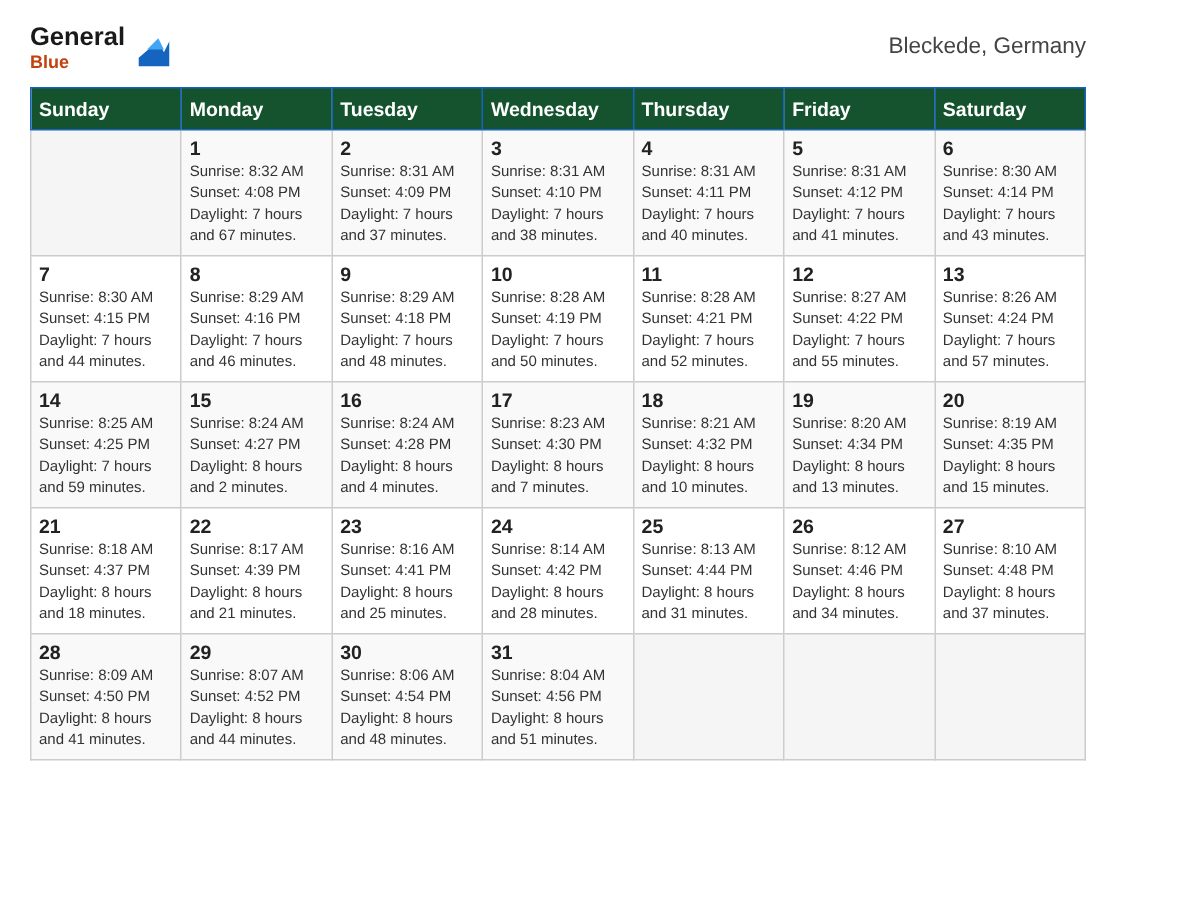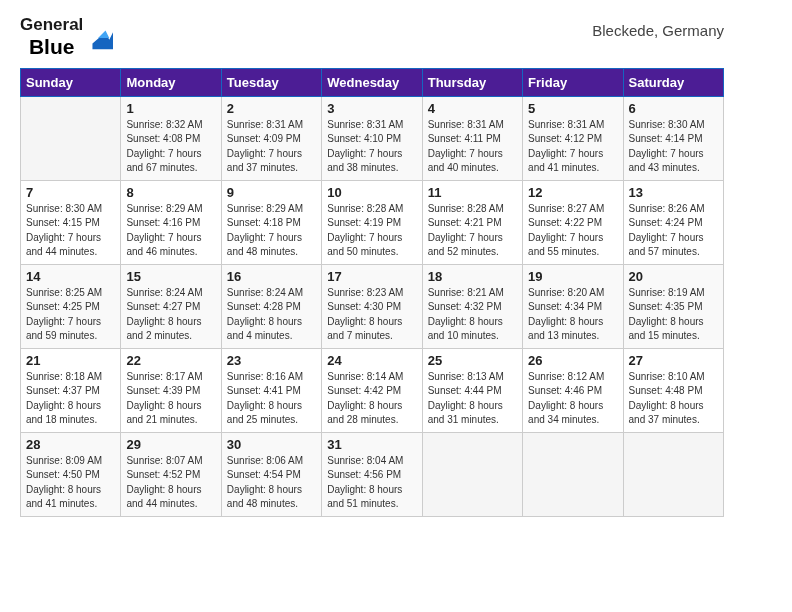--- a/index.html
+++ b/index.html
@@ -45,21 +45,21 @@
       font-size: 15px;
       color: #444;
       margin-top: 6px;
     }
     table {
       width: 100%;
       border-collapse: collapse;
       table-layout: fixed;
     }
     thead tr th {
-      background: #4c1d95;
+      background: #14532d;
       color: #fff;
       font-size: 13px;
       font-weight: bold;
       padding: 6px 5px;
       text-align: left;
       border: 1px solid #1565c0;
     }
     tbody tr td {
       border: 1px solid #ccc;
       vertical-align: top;
@@ -94,21 +94,21 @@
   </style>
 </head>
 <body>
 
 <div class="page">
   <div class="header">
     <div class="logo">
       <div style="display:flex;align-items:center;">
         <div style="display:flex;flex-direction:column;line-height:1.1;">
           <span style="font-size:17px;font-weight:bold;color:#1a1a1a;">General</span>
-          <span style="font-size:21px;font-weight:bold;color:#000000;text-align:center;">Blue</span>
+          <span style="font-size:12px;font-weight:bold;color:#c2410c;">Blue</span>
         </div>
         <svg class="logo-icon" viewBox="0 0 30 30" width="30" height="30">
           <polygon points="8,22 22,10 26,18 30,10 30,28 8,28" fill="#1565c0"></polygon>
           <polygon points="14,16 22,8 26,16" fill="#42a5f5"></polygon>
         </svg>
       </div>
     </div>
     <div class="title-block">
       <div class="calendar-subtitle">Bleckede, Germany</div>
     </div>

